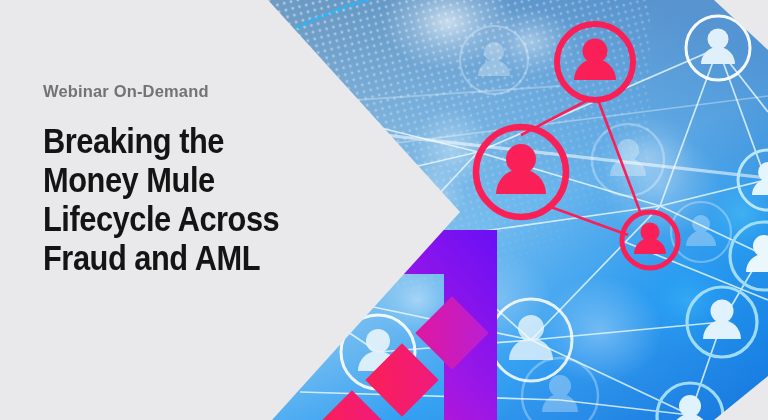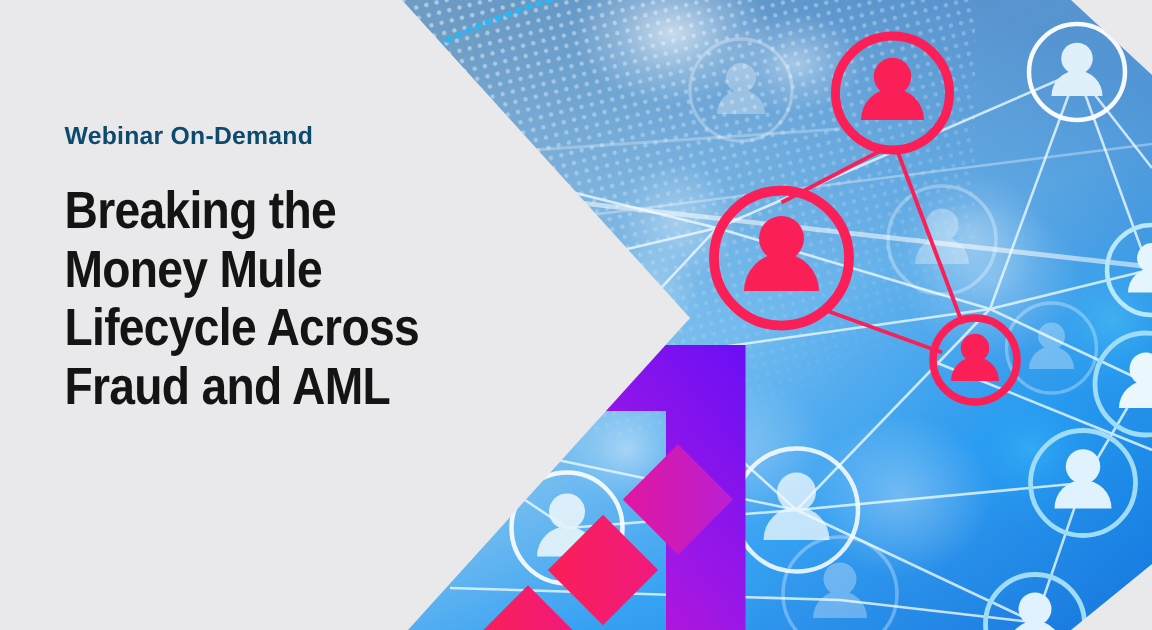--- a/index.html
+++ b/index.html
@@ -38,21 +38,21 @@
   #text-block {
     position:absolute;
     left:43px; top:82px;
     z-index:10;
     width:330px;
   }
   #eyebrow {
     font-size:16.5px;
     font-weight:700;
     letter-spacing:0.01em;
-    color:#0c4a6e;
+    color:#737373;
     margin-bottom:22px;
     line-height:1.1;
     white-space:nowrap;
   }
   #headline {
     font-size:35px;
     line-height:1.11;
     font-weight:700;
     color:#141414;
     letter-spacing:-0.015em;

